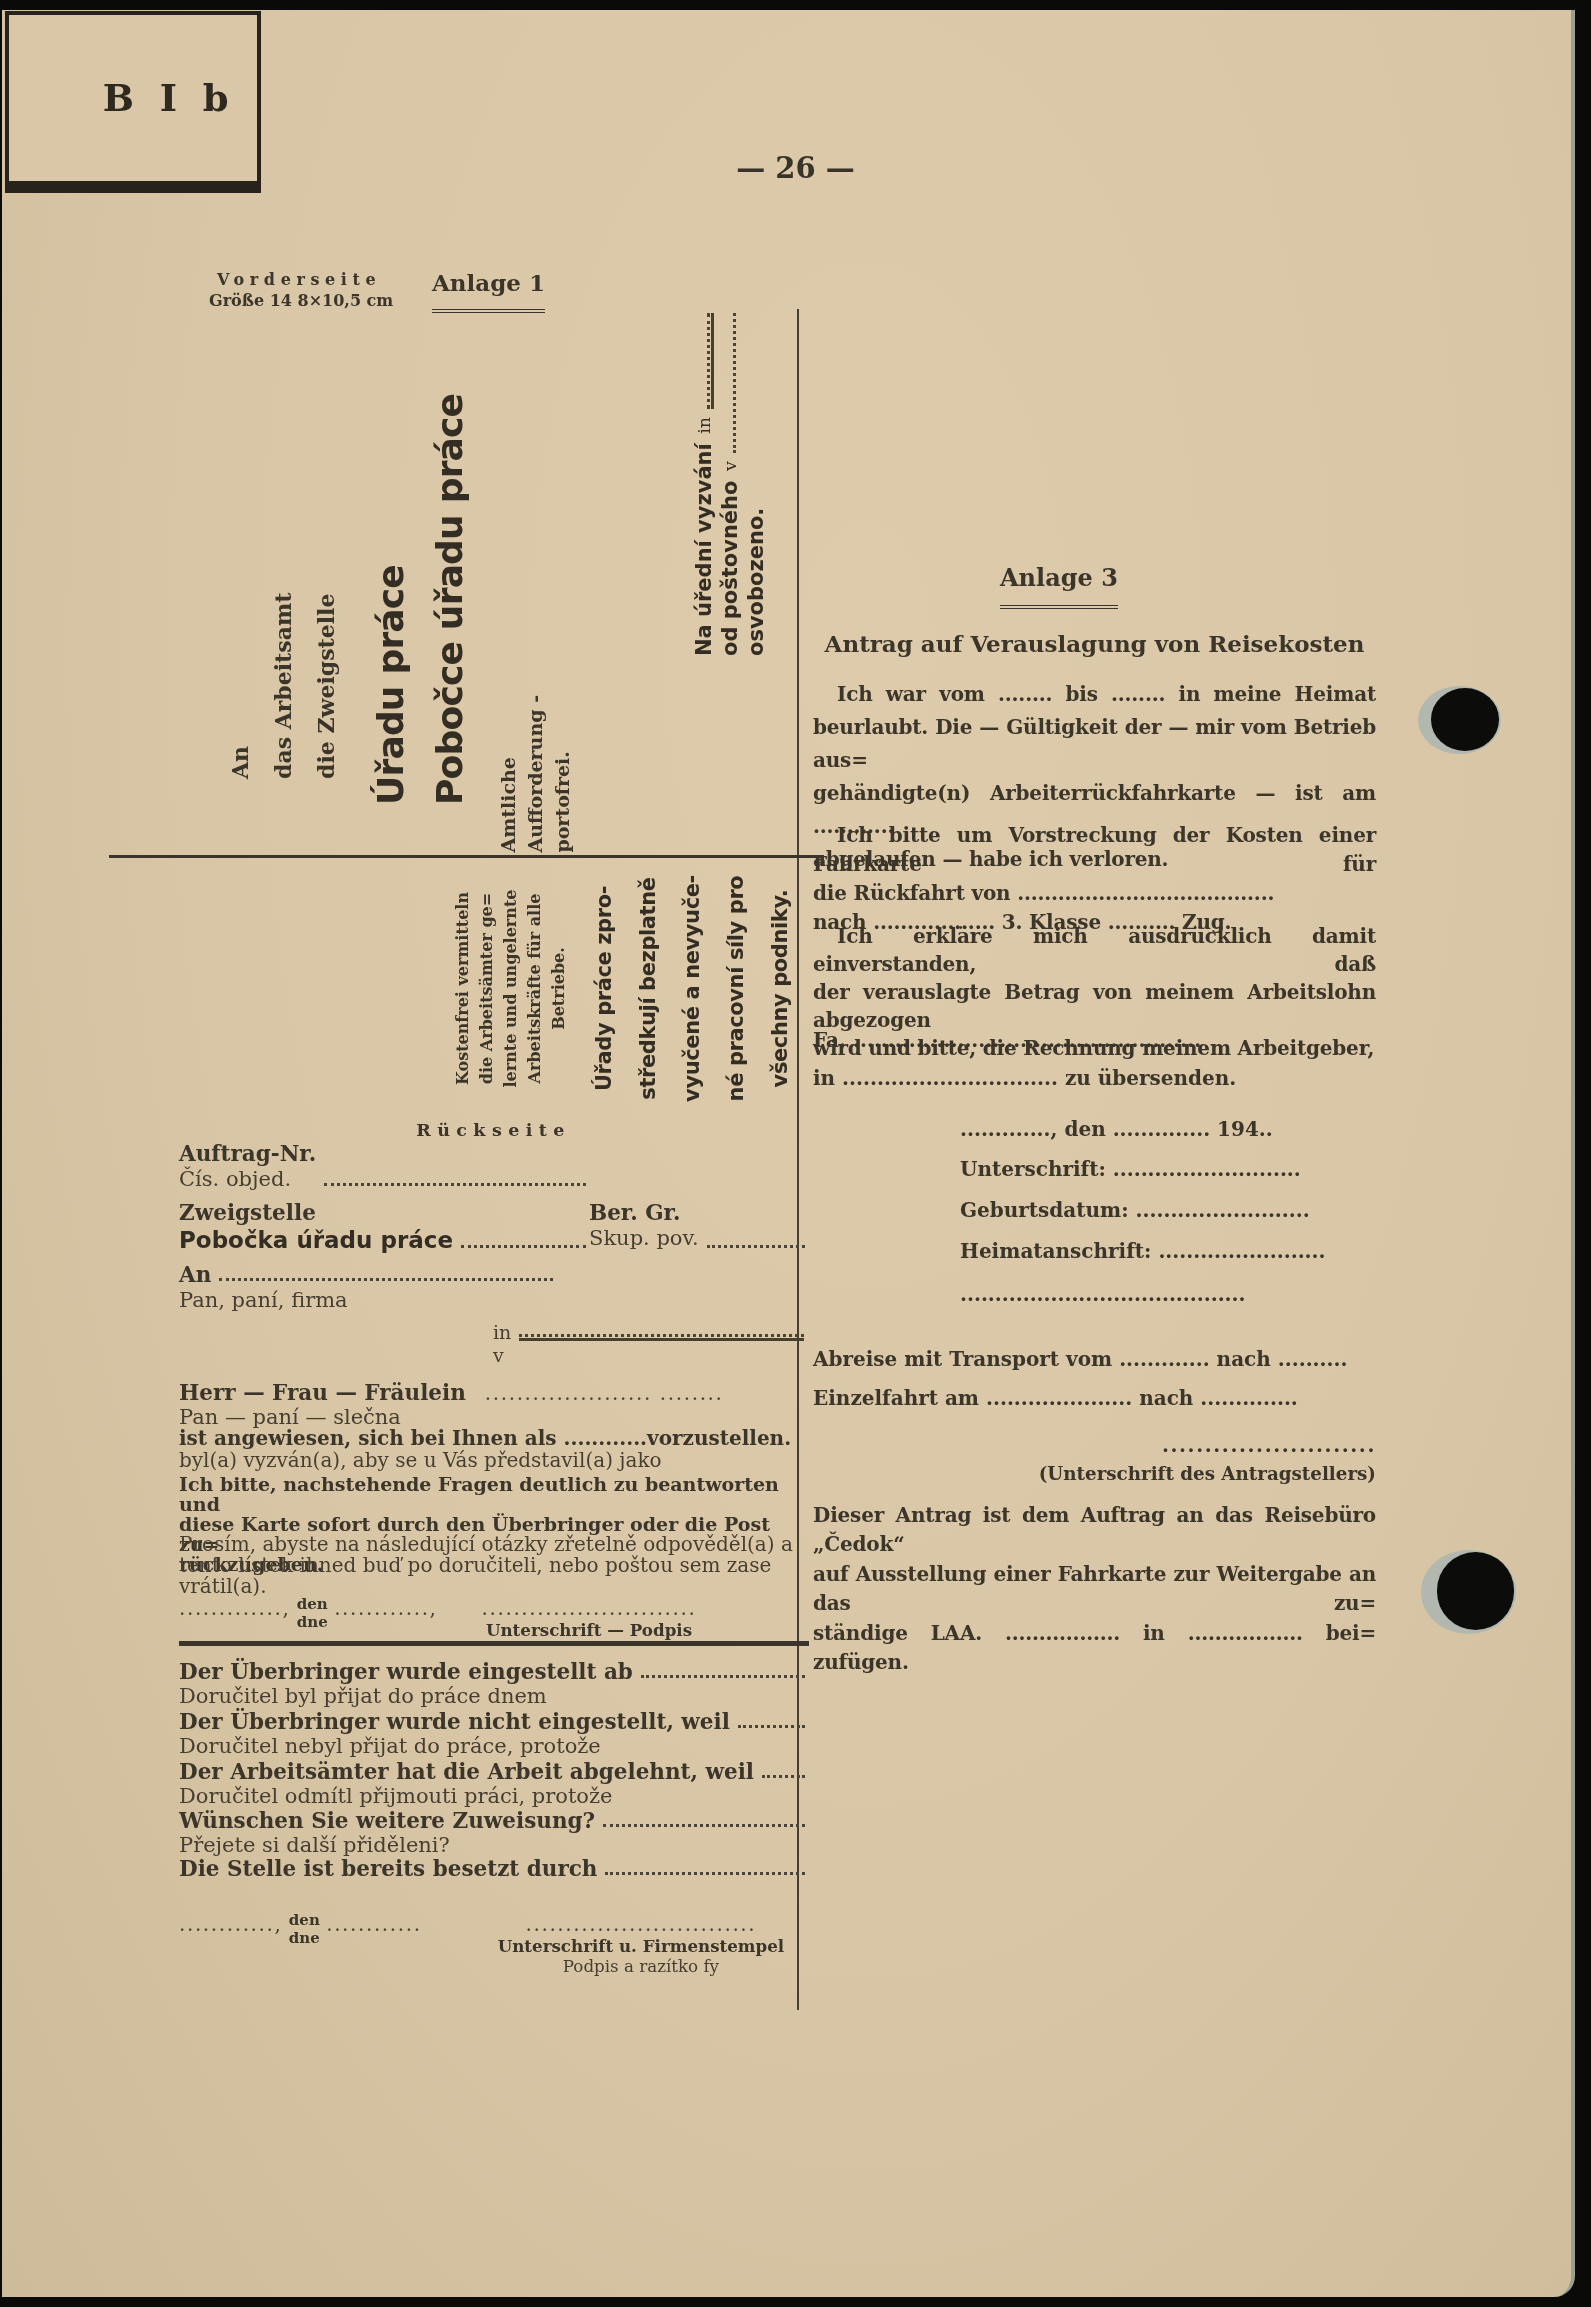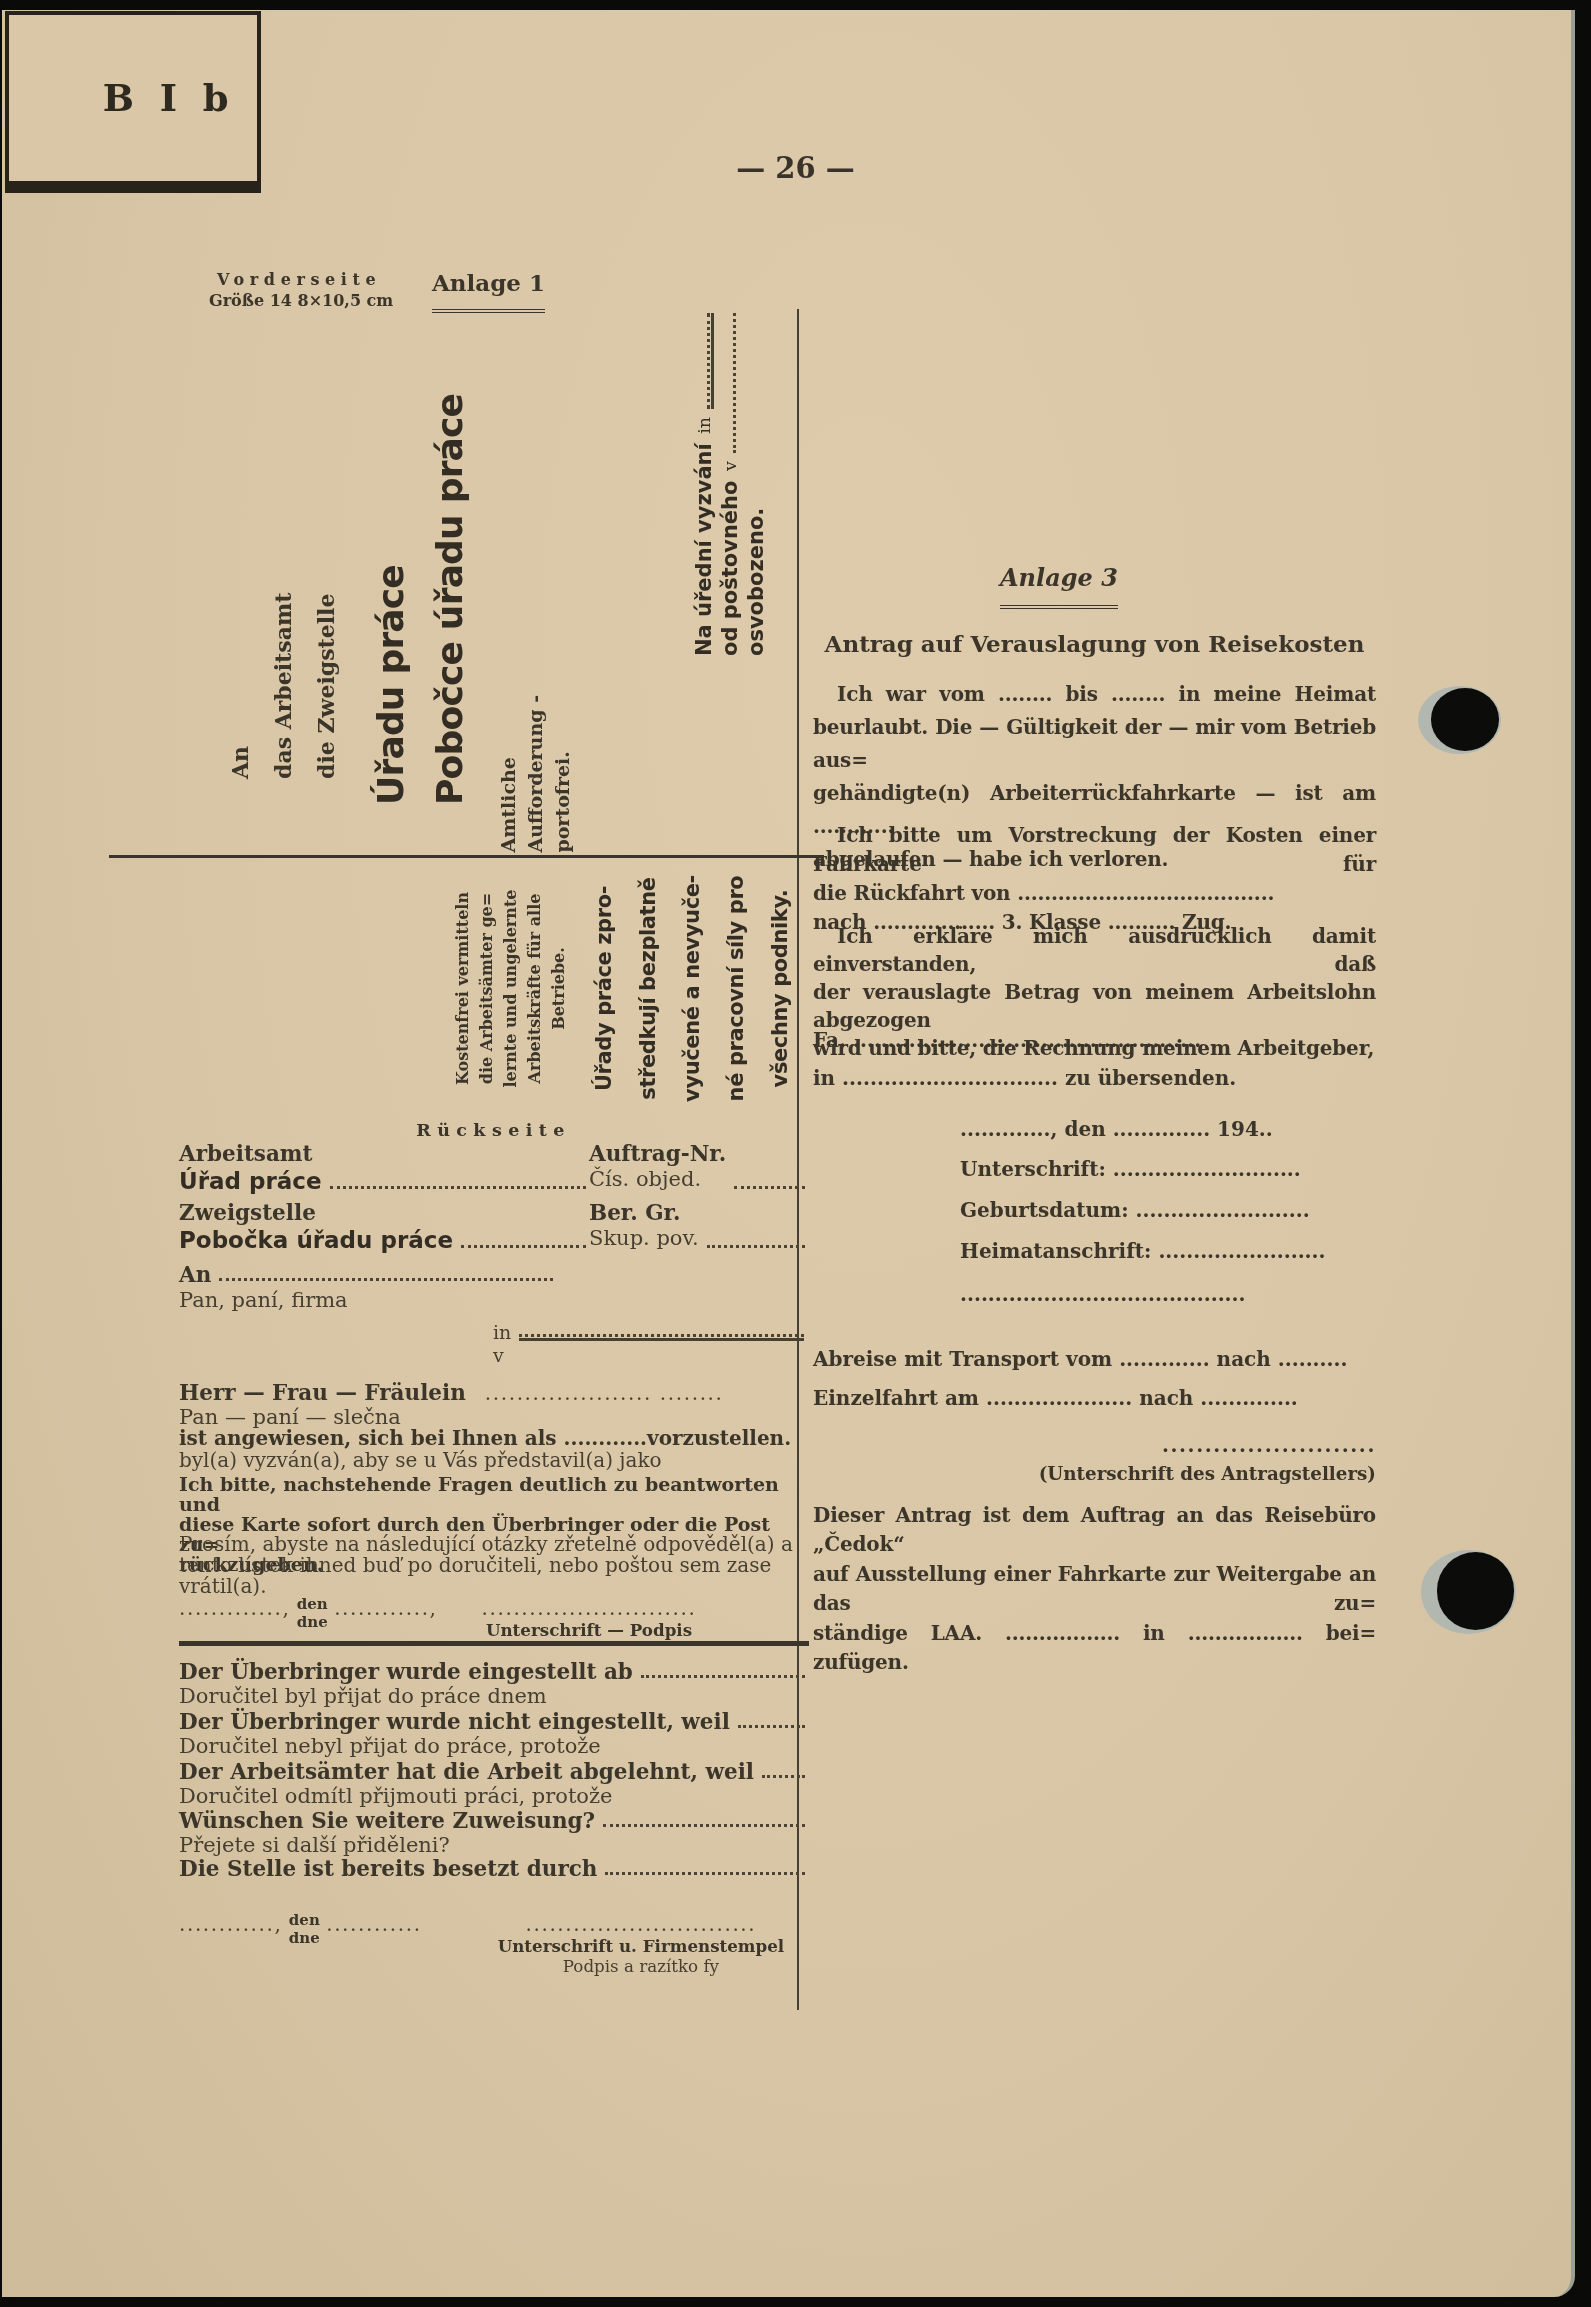--- a/index.html
+++ b/index.html
@@ -145,27 +145,20 @@
       <div>né pracovní síly pro</div>
       <div>všechny podniky.</div>
     </div>
   </div>
 
   <div class="row abs fr rhead" style="top:1120px;">Rückseite</div>
 
   <div class="row abs pair-row" style="top:1141px;">
     <div class="pair-cell">
       <span class="stack">
-        <span class="de fr" style="display:block">Arbeitsamt</span>
-        <span class="czl sb" style="display:block">Úřad práce</span>
-      </span>
-      <span class="lead"></span>
-    </div>
-    <div class="pair-cell">
-      <span class="stack">
         <span class="de fr" style="display:block">Auftrag-Nr.</span>
         <span class="czs cz" style="display:block">Čís. objed.</span>
       </span>
       <span class="lead"></span>
     </div>
   </div>
 
   <div class="row abs pair-row" style="top:1200px;">
     <div class="pair-cell">
       <span class="stack">
@@ -283,21 +276,21 @@
     </span>
     <span class="cz" style="font-size:20px;letter-spacing:1.6px;">............</span>
     <span style="flex:0 0 76px;"></span>
     <span class="capcol">
       <span class="dots cz">.............................</span>
       <span class="cap fr">Unterschrift u. Firmenstempel</span>
       <span class="cap cz">Podpis a razítko fy</span>
     </span>
   </div>
 
-  <div class="abs" style="left:1000px;top:563px;font-style:italic;">
+  <div class="abs" style="left:1000px;top:563px;">
     <span class="fr anlage-head" style="font-size:24px;">Anlage 3</span>
   </div>
 
   <div class="rcol abs fr" style="top:630px;text-align:center;font-size:23px;">Antrag auf Verauslagung von Reisekosten</div>
 
   <div class="rcol abs fr" style="top:678px;">
     <div class="rline ind">Ich war vom ........ bis ........ in meine Heimat</div>
     <div class="rline">beurlaubt. Die — Gültigkeit der — mir vom Betrieb aus=</div>
     <div class="rline">gehändigte(n) Arbeiterrückfahrkarte — ist am ............</div>
     <div class="rline short">abgelaufen — habe ich verloren.</div>

